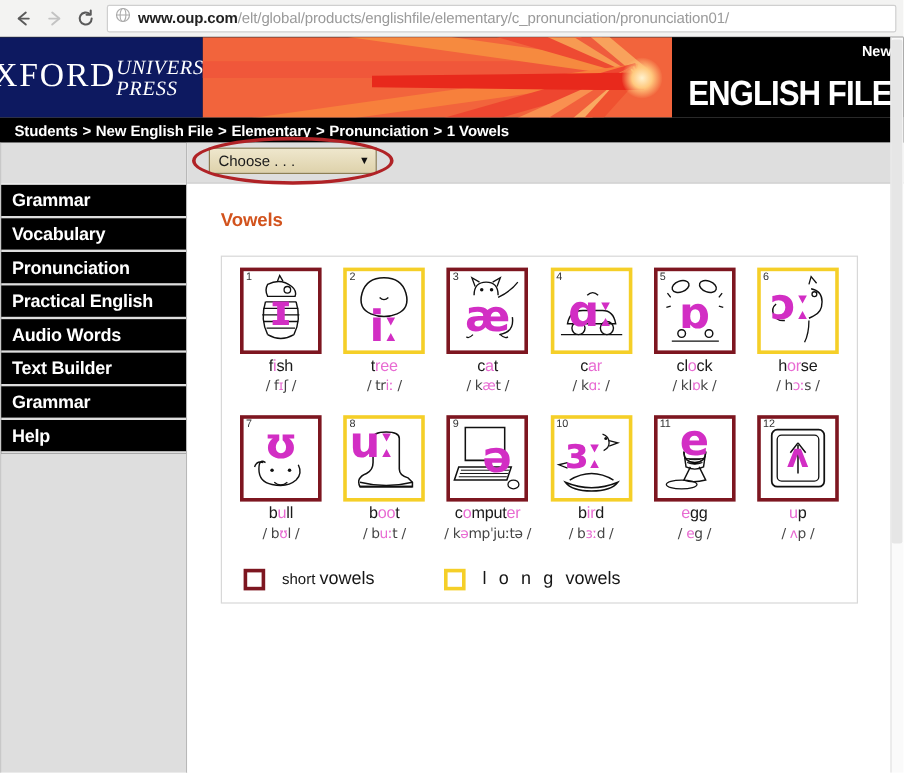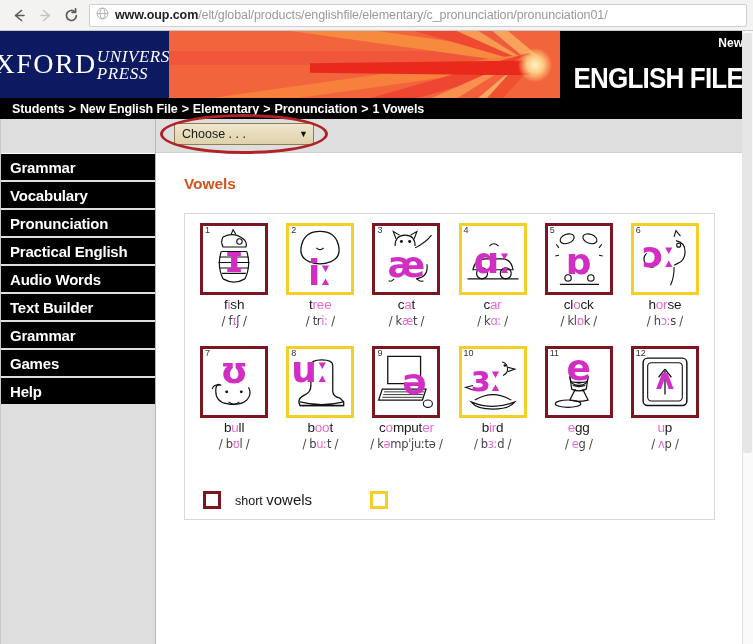--- a/index.html
+++ b/index.html
@@ -290,21 +290,21 @@
     margin-top: 2px;
     font-size: 11.5px;
     color: #444;
     font-family: "DejaVu Sans", sans-serif;
     letter-spacing: -0.3px;
   }
   .phon .v { color: #e86bd2; }
   .row-gap { height: 18px; }
 
   .legend {
-    margin-top: 32px;
+    margin-top: 15px;
     padding: 8px 0 2px 18px;
     display: flex;
     align-items: center;
     gap: 0px;
   }
   .legend .swatch {
     width: 18px; height: 18px;
     border: 3px solid #7d1620;
     flex: none;
   }
@@ -426,23 +426,20 @@
         <div class="nav-item">
             <span>Audio Words</span>
           </div>
         <div class="nav-item">
             <span>Text Builder</span>
           </div>
         <div class="nav-item">
             <span>Grammar</span>
           </div>
         <div class="nav-item">
-            <span>Games</span>
-          </div>
-        <div class="nav-item">
             <span>Help</span>
           </div>
       </div>
     </div>
 
     <div class="right-col">
 
       <div class="chooser-row">
         <div class="select-wrap">
           <div class="fake-select">
@@ -655,20 +652,21 @@
               <div class="phon"><span>/ </span><span class="v">ʌ</span><span>p /</span></div>
             </div>
 
           </div>
 
           <div class="legend">
             <div class="swatch"></div>
             <div class="lab"><span class="small">short&nbsp;</span><span class="big">vowels</span></div>
             <div class="gap"></div>
             <div class="swatch long"></div>
+            <div class="lab"><span class="spaced">l o n g&nbsp;</span><span class="big">vowels</span></div>
           </div>
 
         </div>
       </div>
     </div>
   </div>
 
   <div class="scroll-strip">
     <div class="scroll-thumb"></div>
   </div>

